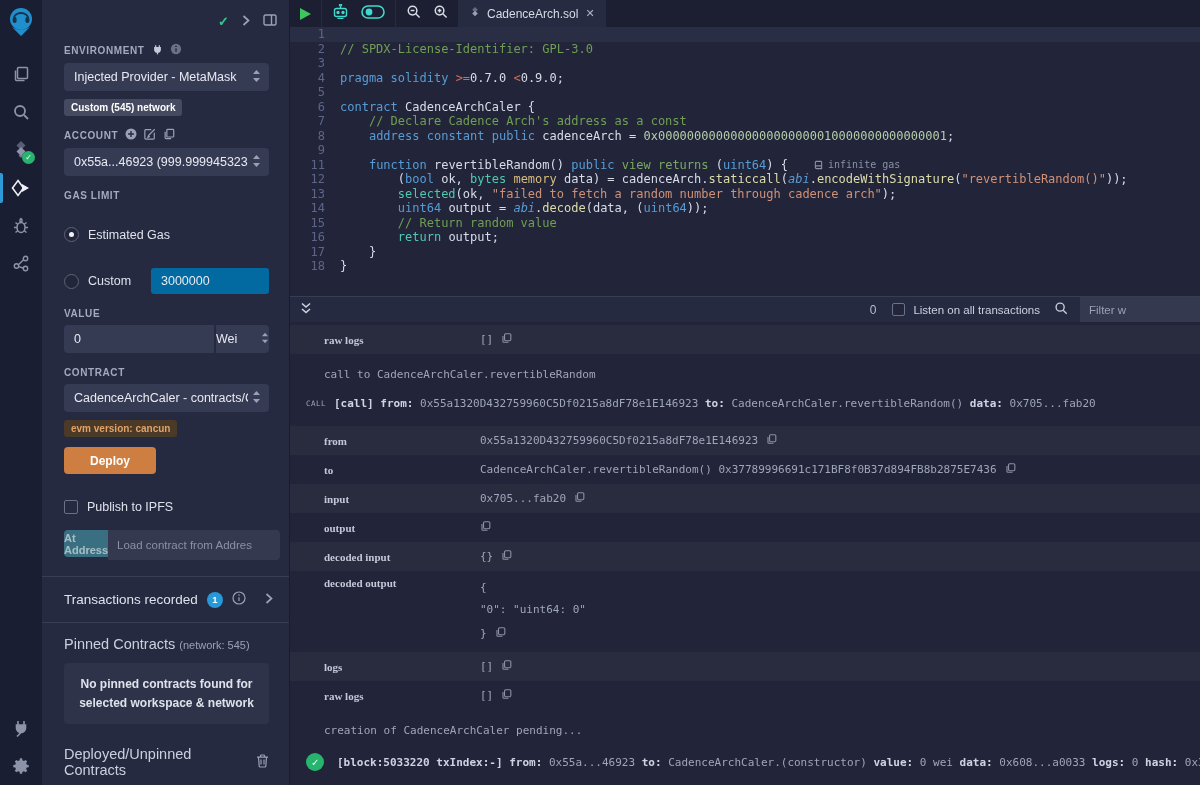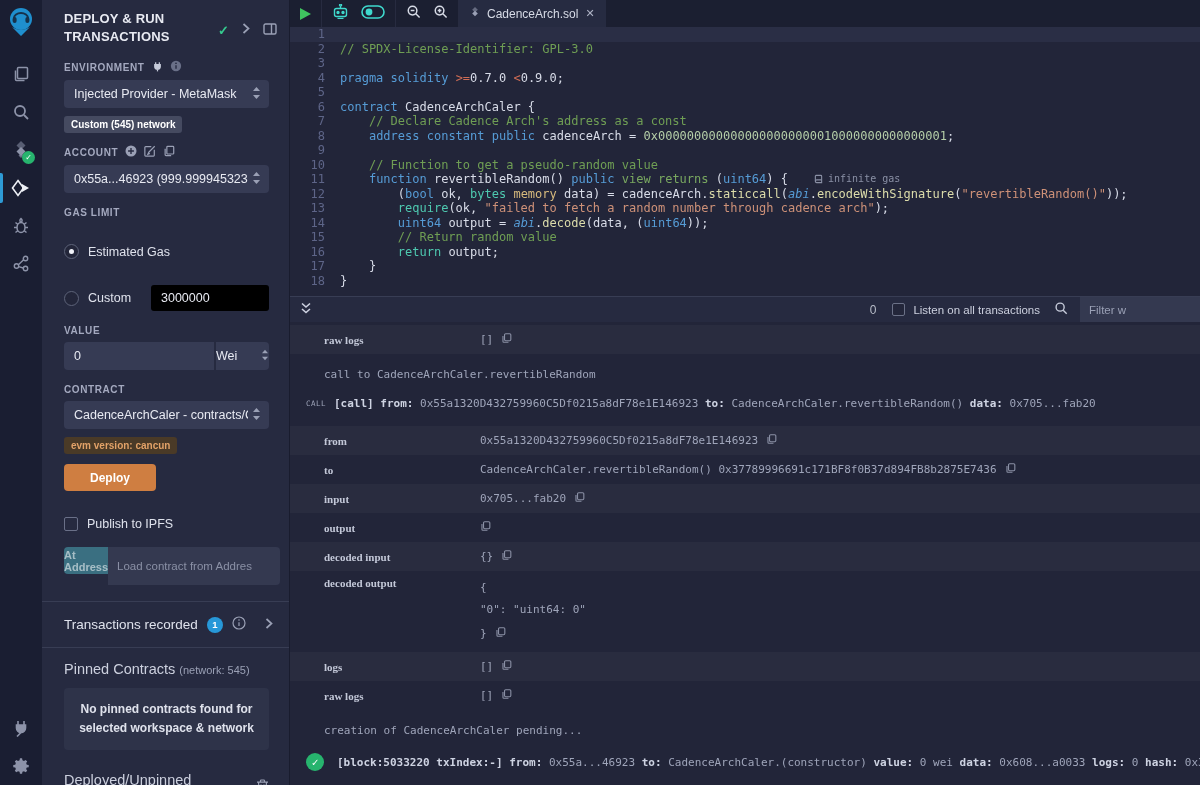--- a/index.html
+++ b/index.html
@@ -26,30 +26,30 @@
   .sect { padding:0 20px 0 22px; }
   .lbl { font-size:10px; font-weight:bold; letter-spacing:.6px; color:#a4a9bf; display:flex; align-items:center; gap:7px; }
   .seln { margin-top:6px; height:28px; background:#363b54; border-radius:4px; display:flex; align-items:center; padding:0 8px 0 10px; color:#e8eaf2; font-size:12.5px; white-space:nowrap; overflow:hidden; }
   .seln .txt { flex:1; overflow:hidden; white-space:nowrap; }
   .stepper { margin-left:4px; flex-shrink:0; color:#9aa0b5; }
   .chip { display:inline-block; margin-top:8px; background:#454a60; color:#fff; font-size:10px; font-weight:bold; padding:3px 7px; border-radius:3px; }
   .chip.evm { background:#4a3a27; color:#e2a268; }
   .radio-row { display:flex; align-items:center; gap:9px; margin-top:26px; }
   .radio { width:15px; height:15px; border-radius:50%; border:1.5px solid #5d6379; flex-shrink:0; position:relative; background:#23263a; }
   .radio.sel::after { content:""; position:absolute; left:3.5px; top:3.5px; width:5px; height:5px; border-radius:50%; background:#f0f2f8; }
-  .radio-row .inp { margin-left:auto; width:118px; height:26px; background:#000000; border:none; border-radius:3px; color:#e8eaf2; font-size:12.5px; padding:4px 10px; font-family:"Liberation Sans",sans-serif; }
+  .radio-row .inp { margin-left:auto; width:118px; height:26px; background:#0369a1; border:none; border-radius:3px; color:#e8eaf2; font-size:12.5px; padding:4px 10px; font-family:"Liberation Sans",sans-serif; }
   .val-row { display:flex; margin-top:6px; }
   .val-row input { width:150px; height:28px; background:#363b54; border:none; border-radius:4px 0 0 4px; color:#e8eaf2; font-size:12.5px; padding:0 10px; font-family:"Liberation Sans",sans-serif; }
   .unit { margin-left:2px; width:54px; height:28px; background:#363b54; border-radius:0 4px 4px 0; display:flex; align-items:center; justify-content:center; gap:20px; font-size:12.5px; color:#e8eaf2; }
   .btn-deploy { margin-top:10px; width:92px; height:27px; background:#cf7e41; border-radius:4px; color:#fff; font-size:12px; font-weight:bold; display:flex; align-items:center; justify-content:center; }
   .cb-row { display:flex; align-items:center; gap:9px; margin-top:26px; color:#dfe2ec; font-size:12.5px; }
   .cbx { width:14px; height:14px; border:1.5px solid #6a7088; border-radius:2px; background:transparent; flex-shrink:0; }
   .ataddr-row { display:flex; margin-top:16px; }
   .btn-ataddr { width:82px; height:27px; background:#3a6f81; border-radius:4px 0 0 4px; color:rgba(255,255,255,.55); font-size:11px; font-weight:bold; display:flex; align-items:center; justify-content:center; }
-  .ataddr-row input { flex:1; height:38px; background:#343950; border:none; border-radius:0 4px 4px 0; color:#e8eaf2; font-size:11.5px; padding:0 9px; font-family:"Liberation Sans",sans-serif; }
+  .ataddr-row input { flex:1; height:30px; background:#343950; border:none; border-radius:0 4px 4px 0; color:#e8eaf2; font-size:11.5px; padding:0 9px; font-family:"Liberation Sans",sans-serif; }
   .ataddr-row input::placeholder { color:#8a90a5; }
   .divider { border-top:1px solid #383d54; margin-top:16px; }
   .tx-row { display:flex; align-items:center; gap:9px; padding:14px 16px 14px 22px; }
   .tx-title { font-size:13.5px; color:#dfe2ec; }
   .badge-count { width:16px; height:16px; border-radius:50%; background:#2798d8; color:#fff; font-size:9.5px; font-weight:bold; display:flex; align-items:center; justify-content:center; }
   .tx-row .chev { margin-left:auto; color:#9aa0b5; }
   .pinned-head { padding:13px 20px 0 22px; color:#ccd0de; font-size:14.5px; }
   .pinned-head .sub { font-size:11px; color:#9aa0b5; }
   .empty-box { margin:11px 20px 0 22px; background:#2e3349; border-radius:4px; padding:12px 8px; text-align:center; font-size:12px; font-weight:bold; color:#dfe2ec; line-height:1.55; }
   .deployed-head { display:flex; align-items:center; padding:22px 20px 0 22px; color:#ccd0de; font-size:14.5px; }
@@ -172,21 +172,20 @@
     <div class="aicon">
       <svg width="18" height="18" viewBox="0 0 20 20" fill="currentColor">
           <path d="M10 6.5 a3.5 3.5 0 1 0 0 7 a3.5 3.5 0 0 0 0-7 Z M10 8.3 a1.7 1.7 0 1 1 0 3.4 a1.7 1.7 0 0 1 0-3.4 Z"></path>
           <path d="M8.8 1.5 h2.4 l.4 2.2 1.7.7 1.9-1.2 1.7 1.7-1.2 1.9.7 1.7 2.2.4 v2.4 l-2.2.4-.7 1.7 1.2 1.9-1.7 1.7-1.9-1.2-1.7.7-.4 2.2 h-2.4 l-.4-2.2-1.7-.7-1.9 1.2-1.7-1.7 1.2-1.9-.7-1.7-2.2-.4 v-2.4 l2.2-.4.7-1.7-1.2-1.9 1.7-1.7 1.9 1.2 1.7-.7 Z" fill-rule="evenodd"></path>
         </svg>
     </div>
   </div>
 
   <div class="side">
     <div class="side-head">
-      <div class="side-title">DEPLOY &amp; RUN TRANSACTIONS</div>
       <div class="head-icons">
         <span class="check-green">✓</span>
         <span><svg width="8" height="11" viewBox="0 0 8 11" fill="none" stroke="currentColor" stroke-width="1.7">
               <path d="M1.5 1 L6.5 5.5 L1.5 10"></path>
             </svg></span>
         <span><svg width="14" height="12" viewBox="0 0 14 12" fill="none" stroke="currentColor" stroke-width="1.4">
               <rect x="1" y="1" width="12" height="10" rx="1.5"></rect>
               <path d="M8.5 1 v10"></path>
             </svg></span>
       </div>
@@ -384,27 +383,26 @@
     <div class="editor" id="editor">
         <div class="cl hl"><span class="ln">1</span><span class="code"></span></div>
         <div class="cl"><span class="ln">2</span><span class="code"><span class="cm">// SPDX-License-Identifier: GPL-3.0</span></span></div>
         <div class="cl"><span class="ln">3</span><span class="code"></span></div>
         <div class="cl"><span class="ln">4</span><span class="code"><span class="kw">pragma</span><span class="pl"> </span><span class="kw">solidity</span><span class="pl"> </span><span class="op">&gt;=</span><span class="pl">0.7.0 </span><span class="op">&lt;</span><span class="pl">0.9.0;</span></span></div>
         <div class="cl"><span class="ln">5</span><span class="code"></span></div>
         <div class="cl"><span class="ln">6</span><span class="code"><span class="kw">contract</span><span class="pl"> CadenceArchCaler {</span></span></div>
         <div class="cl"><span class="ln">7</span><span class="code"><span class="pl">    </span><span class="cm">// Declare Cadence Arch's address as a const</span></span></div>
         <div class="cl"><span class="ln">8</span><span class="code"><span class="pl">    </span><span class="kw">address</span><span class="pl"> </span><span class="kw">constant</span><span class="pl"> </span><span class="kw">public</span><span class="pl"> cadenceArch = </span><span class="num">0x0000000000000000000000010000000000000001</span><span class="pl">;</span></span></div>
         <div class="cl"><span class="ln">9</span><span class="code"></span></div>
-        <div class="cl"><span class="ln">10</span><span class="code"><span class="pl">    </span><span class="cm">// Function to get a pseudo-random value</span></span></div>
         <div class="cl"><span class="ln">11</span><span class="code"><span class="pl">    </span><span class="kw">function</span><span class="pl"> revertibleRandom() </span><span class="kw">public</span><span class="pl"> </span><span class="grn">view</span><span class="pl"> </span><span class="grn">returns</span><span class="pl"> (</span><span class="kw">uint64</span><span class="pl">) {</span></span><span class="gas"><svg width="9" height="10" viewBox="0 0 10 11" fill="none" stroke="#8a90a5" stroke-width="1.2">
               <path d="M2 1.5 h5.5 a1 1 0 0 1 1 1 V9.5 H3 a1.5 1.5 0 0 1 -1.5-1.5 V2.5 a1 1 0 0 1 1-1 Z"></path>
               <path d="M1.5 8 a1.5 1.5 0 0 1 1.5-1.5 h5.5"></path>
             </svg><span>infinite gas</span></span></div>
         <div class="cl"><span class="ln">12</span><span class="code"><span class="pl">        (</span><span class="kw">bool</span><span class="pl"> ok, </span><span class="tl">bytes</span><span class="pl"> </span><span class="mem">memory</span><span class="pl"> data) = cadenceArch.</span><span class="fn">staticcall</span><span class="pl">(</span><span class="it">abi</span><span class="pl">.</span><span class="fn">encodeWithSignature</span><span class="pl">(</span><span class="str">"revertibleRandom()"</span><span class="pl">));</span></span></div>
-        <div class="cl"><span class="ln">13</span><span class="code"><span class="pl">        </span><span class="tl">require</span><span class="pl">(ok, </span><span class="str">"failed to fetch a random number through cadence arch"</span><span class="pl">);</span></span></div>
+        <div class="cl"><span class="ln">13</span><span class="code"><span class="pl">        </span><span class="tl">selected</span><span class="pl">(ok, </span><span class="str">"failed to fetch a random number through cadence arch"</span><span class="pl">);</span></span></div>
         <div class="cl"><span class="ln">14</span><span class="code"><span class="pl">        </span><span class="kw">uint64</span><span class="pl"> output = </span><span class="it">abi</span><span class="pl">.</span><span class="fn">decode</span><span class="pl">(data, (</span><span class="kw">uint64</span><span class="pl">));</span></span></div>
         <div class="cl"><span class="ln">15</span><span class="code"><span class="pl">        </span><span class="cm">// Return random value</span></span></div>
         <div class="cl"><span class="ln">16</span><span class="code"><span class="pl">        </span><span class="tl">return</span><span class="pl"> output;</span></span></div>
         <div class="cl"><span class="ln">17</span><span class="code"><span class="pl">    }</span></span></div>
         <div class="cl"><span class="ln">18</span><span class="code"><span class="pl">}</span></span></div>
       </div>
 
     <div class="term">
       <div class="t-head">
         <span class="dchev"><svg width="12" height="13" viewBox="0 0 12 13" fill="none" stroke="currentColor" stroke-width="1.6">

